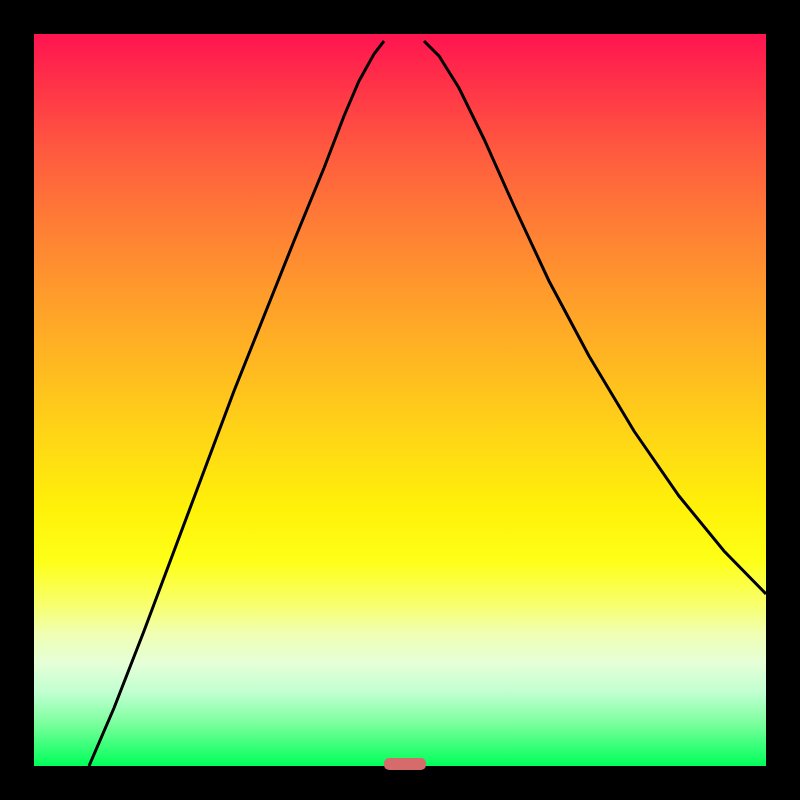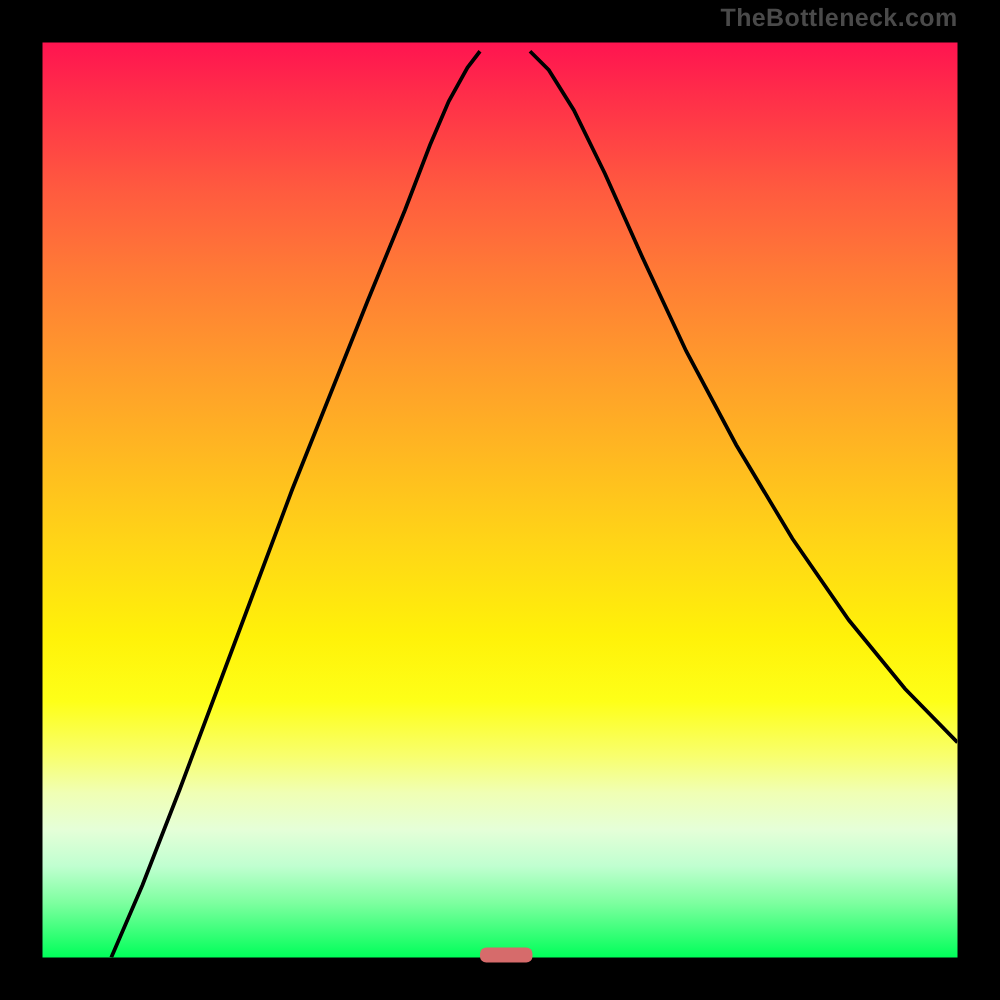--- a/index.html
+++ b/index.html
@@ -66,21 +66,20 @@
       position: absolute;
       background: #d66b6b;
       border-radius: 5px;
       z-index: 3;
     }
   </style>
 </head>
 <body>
 
 <div class="chart-container">
-  <div class="watermark">TheBottleneck.com</div>
   <div class="plot-area">
     <svg class="curve-svg" viewBox="0 0 732 732" preserveAspectRatio="none">
       <path id="left-path" fill="none" stroke="#000000" stroke-width="3" d="M55 732 L80 674 L110 597 L140 517 L170 437 L200 357 L230 282 L260 207 L290 134 L310 82 L325 47 L340 20 L350 7"></path>
       <path id="right-path" fill="none" stroke="#000000" stroke-width="3" d="M390 7 L405 22 L425 54 L450 105 L480 172 L515 247 L555 322 L600 397 L645 462 L690 517 L732 560"></path>
     </svg>
     <div id="bottom-marker" class="marker" style="left: 350px; top: 724px; width: 42px; height: 12px; background: rgb(214, 107, 107);"></div>
   </div>
 </div>
 
 </body></html>

